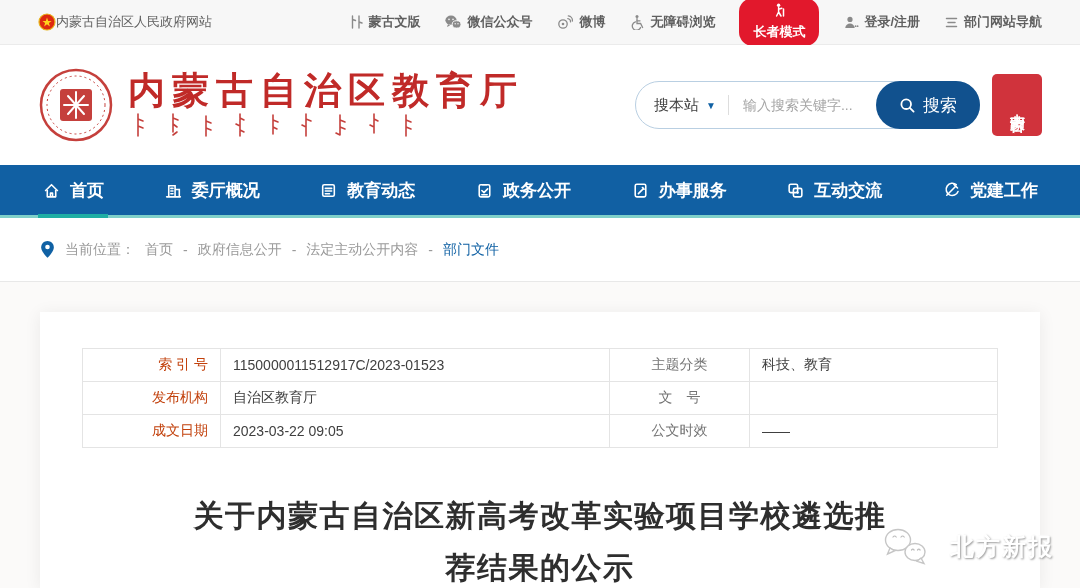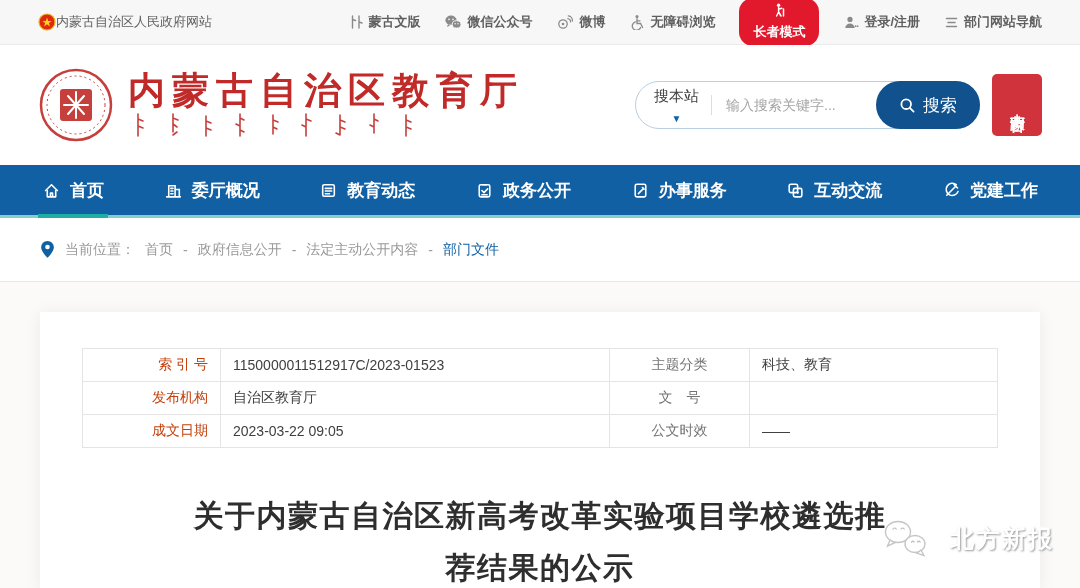--- a/index.html
+++ b/index.html
@@ -32,21 +32,21 @@
   .brand-text .cn-title{
     font-family:"Liberation Serif","DejaVu Serif",serif;
     font-size:37px;font-weight:bold;color:var(--brand-red,#c02a28);
     letter-spacing:7px;line-height:40px;white-space:nowrap;
   }
   .search-area{margin-left:auto;display:flex;align-items:center;gap:12px;}
   .search-pill{
     width:345px;height:48px;border:1px solid #b9cfe2;border-radius:26px;
     display:flex;align-items:center;background:#fff;padding-left:18px;box-sizing:border-box;
   }
-  .search-scope{display:flex;align-items:center;gap:7px;font-size:15px;color:#444;cursor:pointer;white-space:nowrap;flex-direction:column;}
+  .search-scope{display:flex;align-items:center;gap:7px;font-size:15px;color:#444;cursor:pointer;white-space:nowrap;}
   .search-scope .caret{color:var(--link-blue,#1061a4);font-size:10px;}
   .search-divider{width:1px;height:20px;background:#ddd;margin:0 12px;}
   .search-input{
     flex:1;border:none;outline:none;font-size:14px;color:#333;min-width:0;background:transparent;
   }
   .search-input::placeholder{color:#a5a5a5;}
   .search-btn{
     height:48px;border:none;border-radius:24px;background:var(--button-blue,#11518e);
     color:#fff;font-size:17px;display:flex;align-items:center;gap:7px;
     padding:0 23px;cursor:pointer;margin-right:-1px;flex:0 0 auto;
@@ -98,21 +98,21 @@
   }
   td.m-label{width:113px;text-align:right;color:#c2410c;}
   td.m-val1{width:364px;}
   td.m-label2{width:115px;text-align:center;color:#737373;}
   .article-title{
     width:714px;margin:42px auto 0;text-align:center;
     font-size:30px;font-weight:bold;color:#2e2e2e;line-height:52px;letter-spacing:1.5px;
   }
   
   .watermark{
-    position:absolute;right:26px;bottom:28px;display:flex;align-items:center;gap:18px;
+    position:absolute;right:26px;bottom:20px;display:flex;align-items:center;gap:18px;
     pointer-events:none;
   }
   .watermark .wm-text{
     font-size:24px;font-weight:bold;color:#fff;letter-spacing:2px;
     text-shadow:1px 1px 2px #9b9b9b, -1px -1px 1px #ffffff;
   }
   svg{display:block;}
 </style>
 </head>
 <body>

